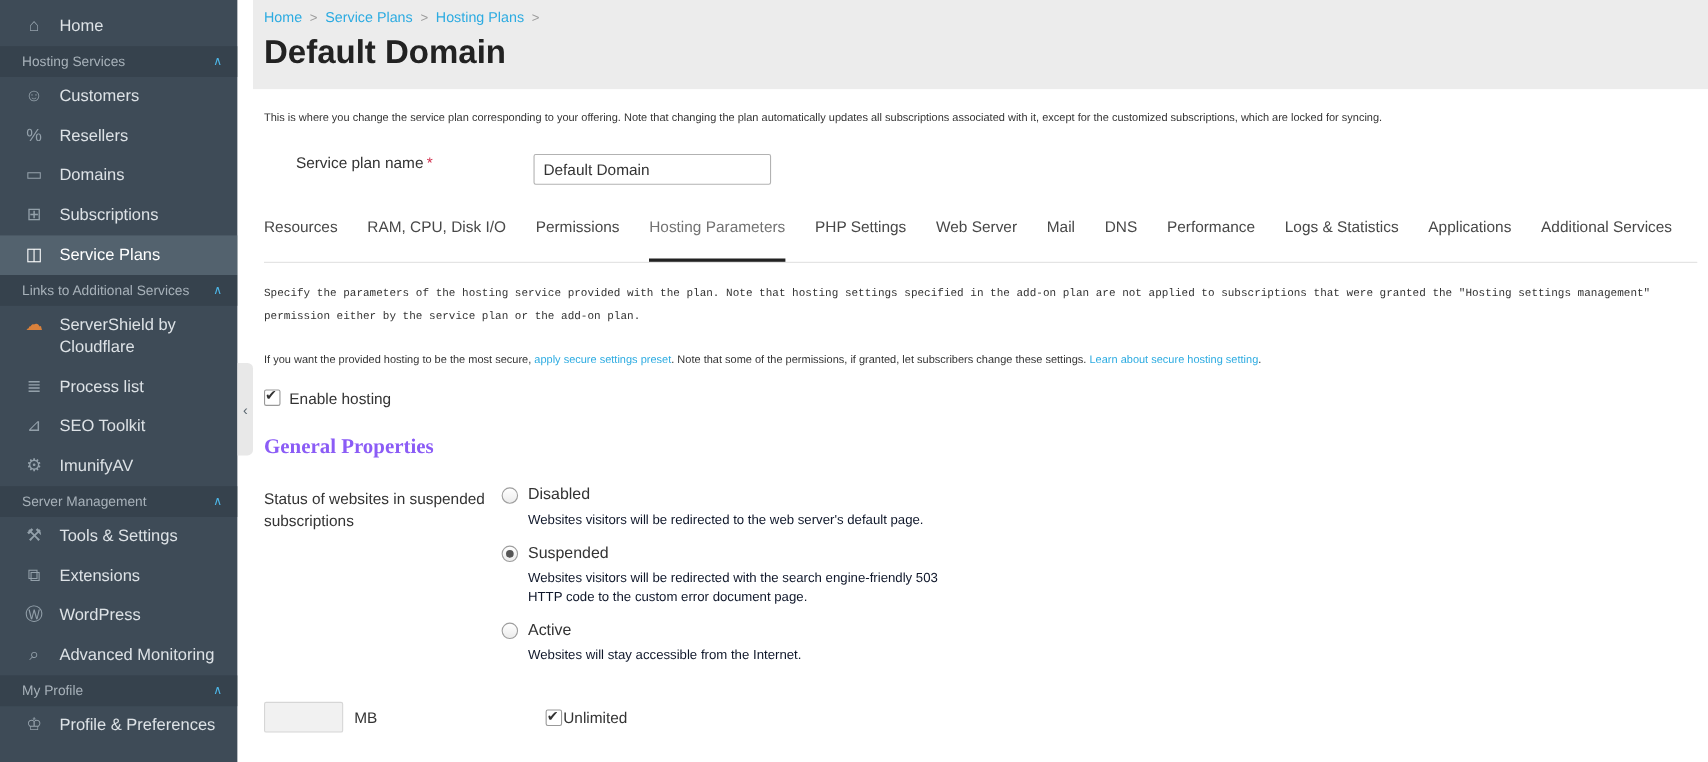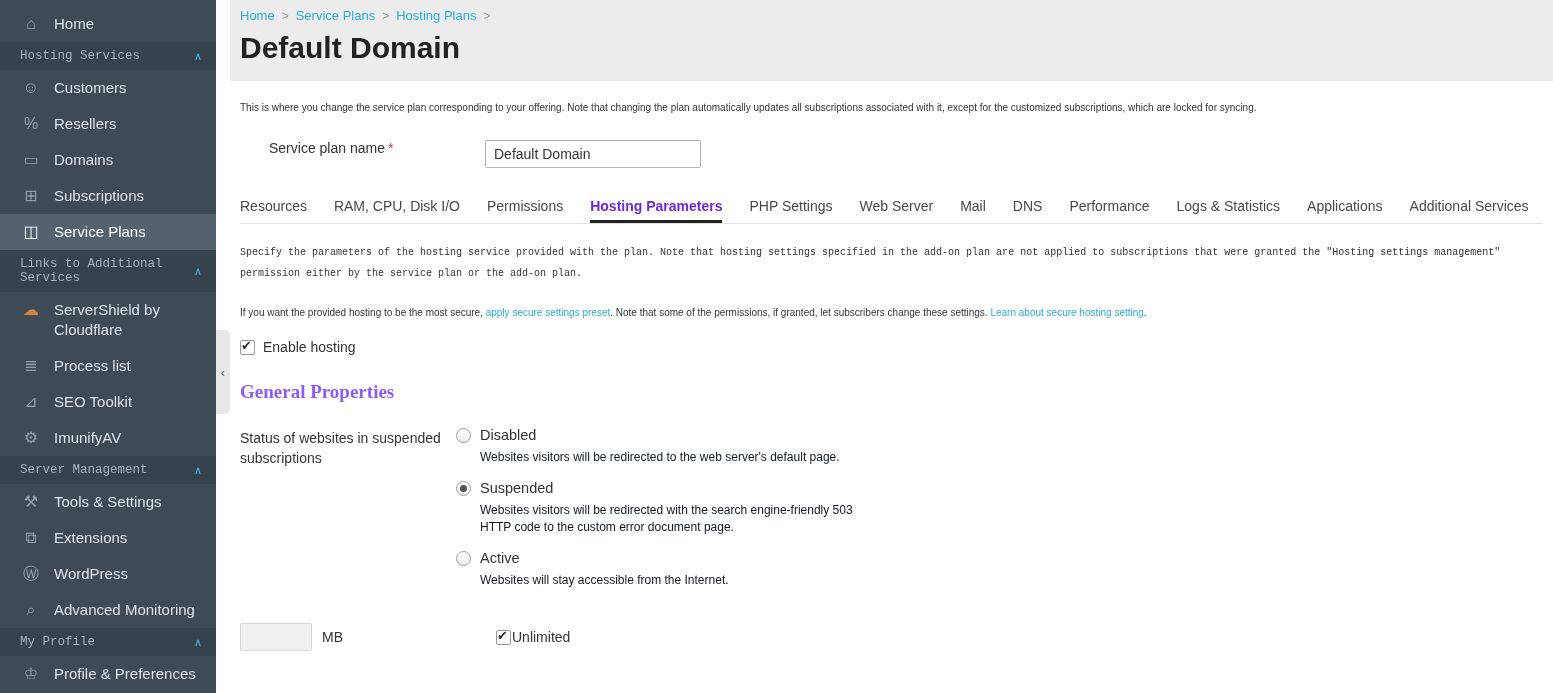--- a/index.html
+++ b/index.html
@@ -12,21 +12,21 @@
   .app{display:flex;width:1553px;height:693px;}
 
   
   .sidebar{width:216px;min-width:216px;background:#3e4b57;padding-top:6px;box-sizing:border-box;}
   .nav-item{display:flex;align-items:flex-start;padding:8px 8px 8px 20px;cursor:pointer;line-height:20px;}
   .nav-item .nav-icon{width:22px;min-width:22px;margin-right:12px;color:#93a0aa;font-size:16px;text-align:center;line-height:20px;}
   .nav-item .nav-label{color:#dde2e6;font-size:15px;}
   .nav-item.selected{background:#53626e;}
   .nav-item.selected .nav-icon,.nav-item.selected .nav-label{color:#ffffff;}
   .nav-section{display:flex;align-items:center;justify-content:space-between;background:#36424d;padding:7px 14px 7px 20px;cursor:pointer;}
-  .nav-section .nav-section-label{color:#a7b1b9;font-size:12.5px;font-family:Liberation Mono, monospace;}
+  .nav-section .nav-section-label{color:#a7b1b9;font-size:12.5px;}
   .nav-section .chev{color:#4db7e8;font-size:11px;line-height:14px;}
 
   
   .gutter{width:14px;min-width:14px;background:#ffffff;position:relative;}
   .collapse-handle{position:absolute;top:330px;left:0;width:14px;height:84px;background:#e8e8e8;
     border-radius:0 5px 5px 0;display:flex;align-items:center;justify-content:center;cursor:pointer;}
   .collapse-handle span{color:#5b6770;font-size:13px;}
 
   
   .main{flex:1;background:#ffffff;box-sizing:border-box;overflow:hidden;}
@@ -42,23 +42,23 @@
 
   .form-row{display:flex;margin-bottom:26px;align-items:flex-start;margin-left:29px;}
   .form-label{width:216px;min-width:216px;font-size:14px;color:#333;}
   .req{color:#d02d4b;margin-left:3px;}
   .text-input{width:198px;height:18px;padding:4px 8px;border:1px solid #b2b2b2;border-radius:2px;
     font-size:14px;font-family:"Liberation Sans",sans-serif;color:#333;background:#fff;}
   .text-input.disabled{background:#f1f1f1;border-color:#d6d6d6;width:54px;}
 
   .tabs{display:flex;gap:27px;border-bottom:1px solid #e2e2e2;margin-bottom:18px;}
   .tab{font-size:14px;color:#484848;padding:4px 0 9px 0;cursor:pointer;white-space:nowrap;}
-  .tab.active{color:#6d28d9;font-weight:700;border-bottom:3px solid #222;padding-bottom:6px;}
-
-  .check-row{display:flex;align-items:center;margin:2px 0 26px 0;cursor:pointer;}
+  .tab.active{color:#737373;font-weight:400;border-bottom:3px solid #222;padding-bottom:21px;}
+
+  .check-row{display:flex;margin:2px 0 26px 0;cursor:pointer;}
   .cb{width:13px;height:13px;border:1px solid #999;border-radius:2px;background:#fff;position:relative;
     display:inline-block;margin-right:8px;box-sizing:content-box;}
   .cb.on::after{content:"\2714";position:absolute;left:0px;top:-3px;font-size:13px;color:#333;}
   .check-label{font-size:14px;color:#333;}
 
   .section-heading{font-size:19px;font-weight:600;color:#8b5cf6;margin:26px 0 24px 0;font-family:Liberation Serif, serif;}
 
   .field-row{display:flex;margin-bottom:10px;}
   .field-label{width:216px;min-width:216px;font-size:14px;color:#333;line-height:20px;padding-top:1px;}
   .option{margin-bottom:14px;}

